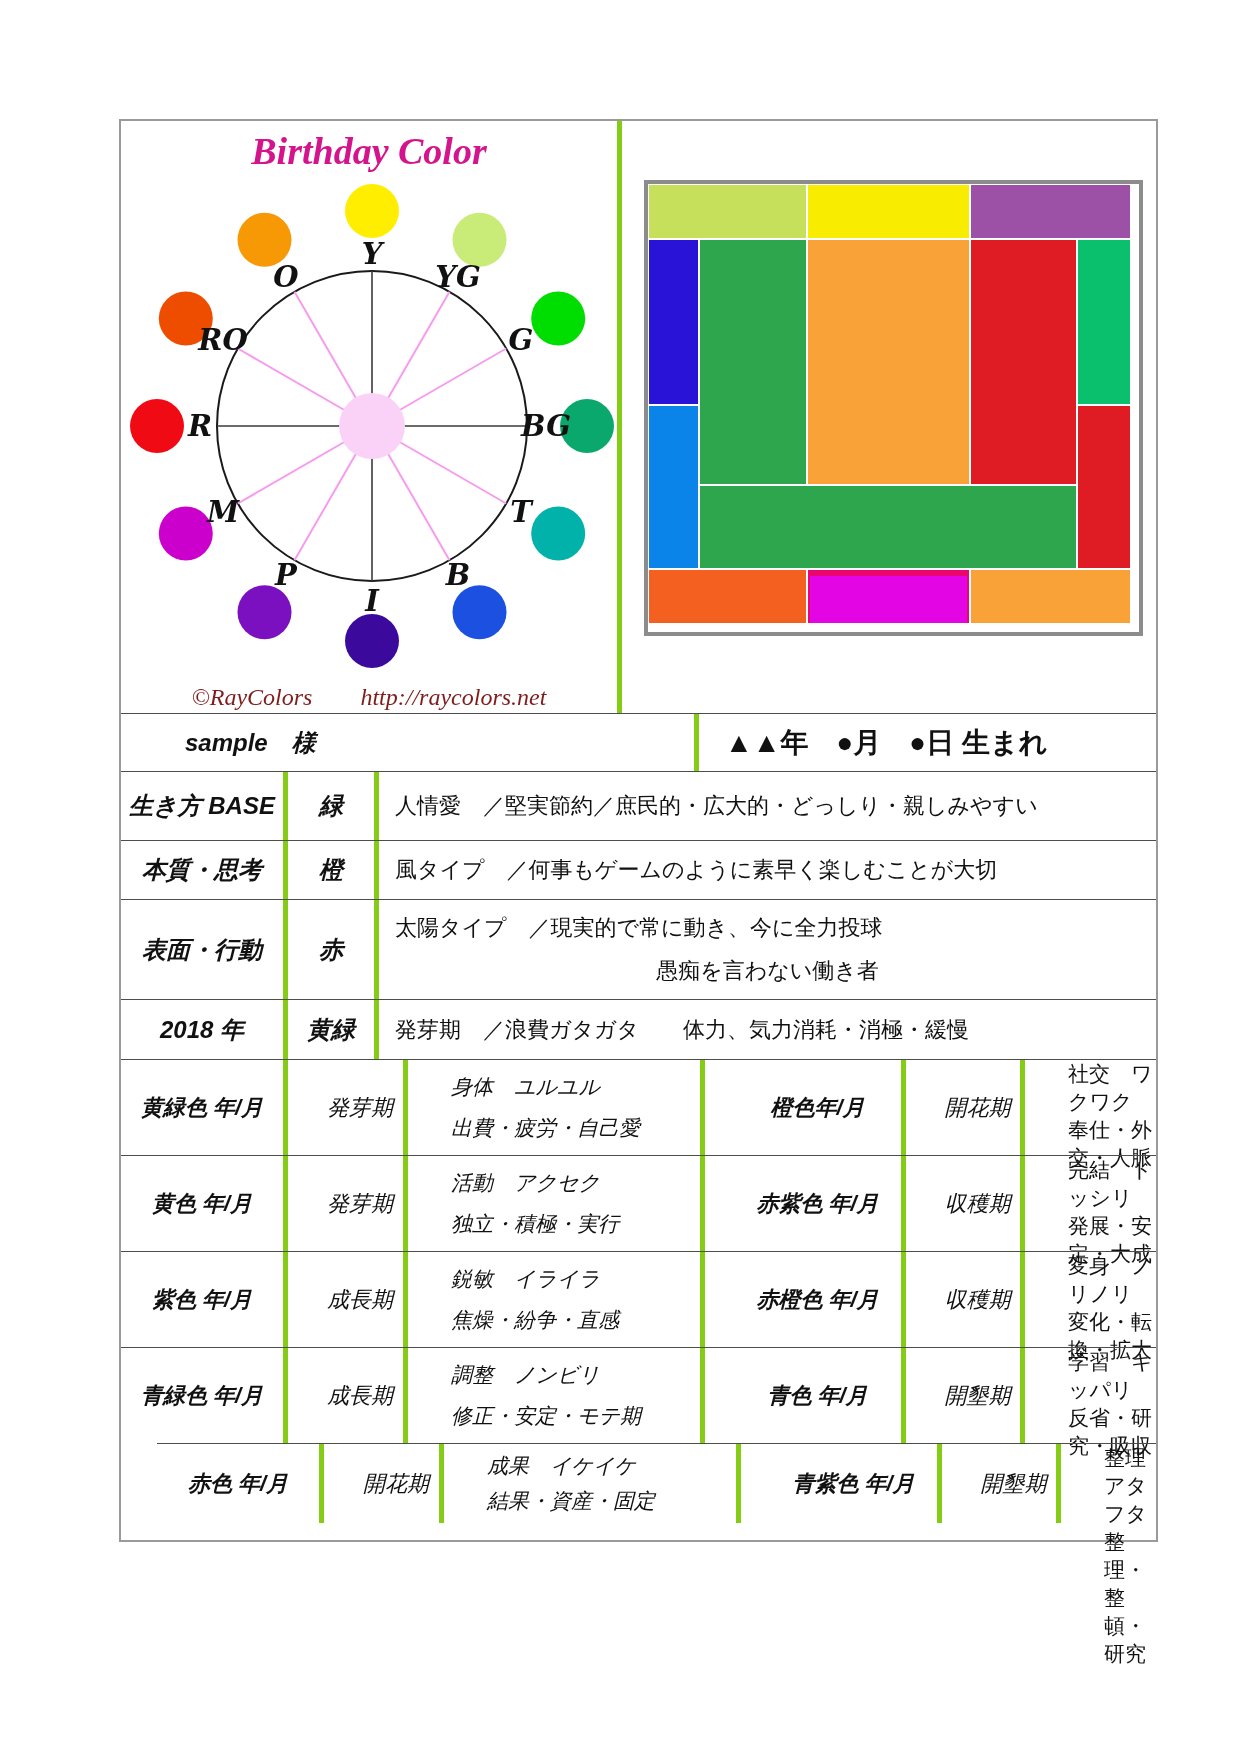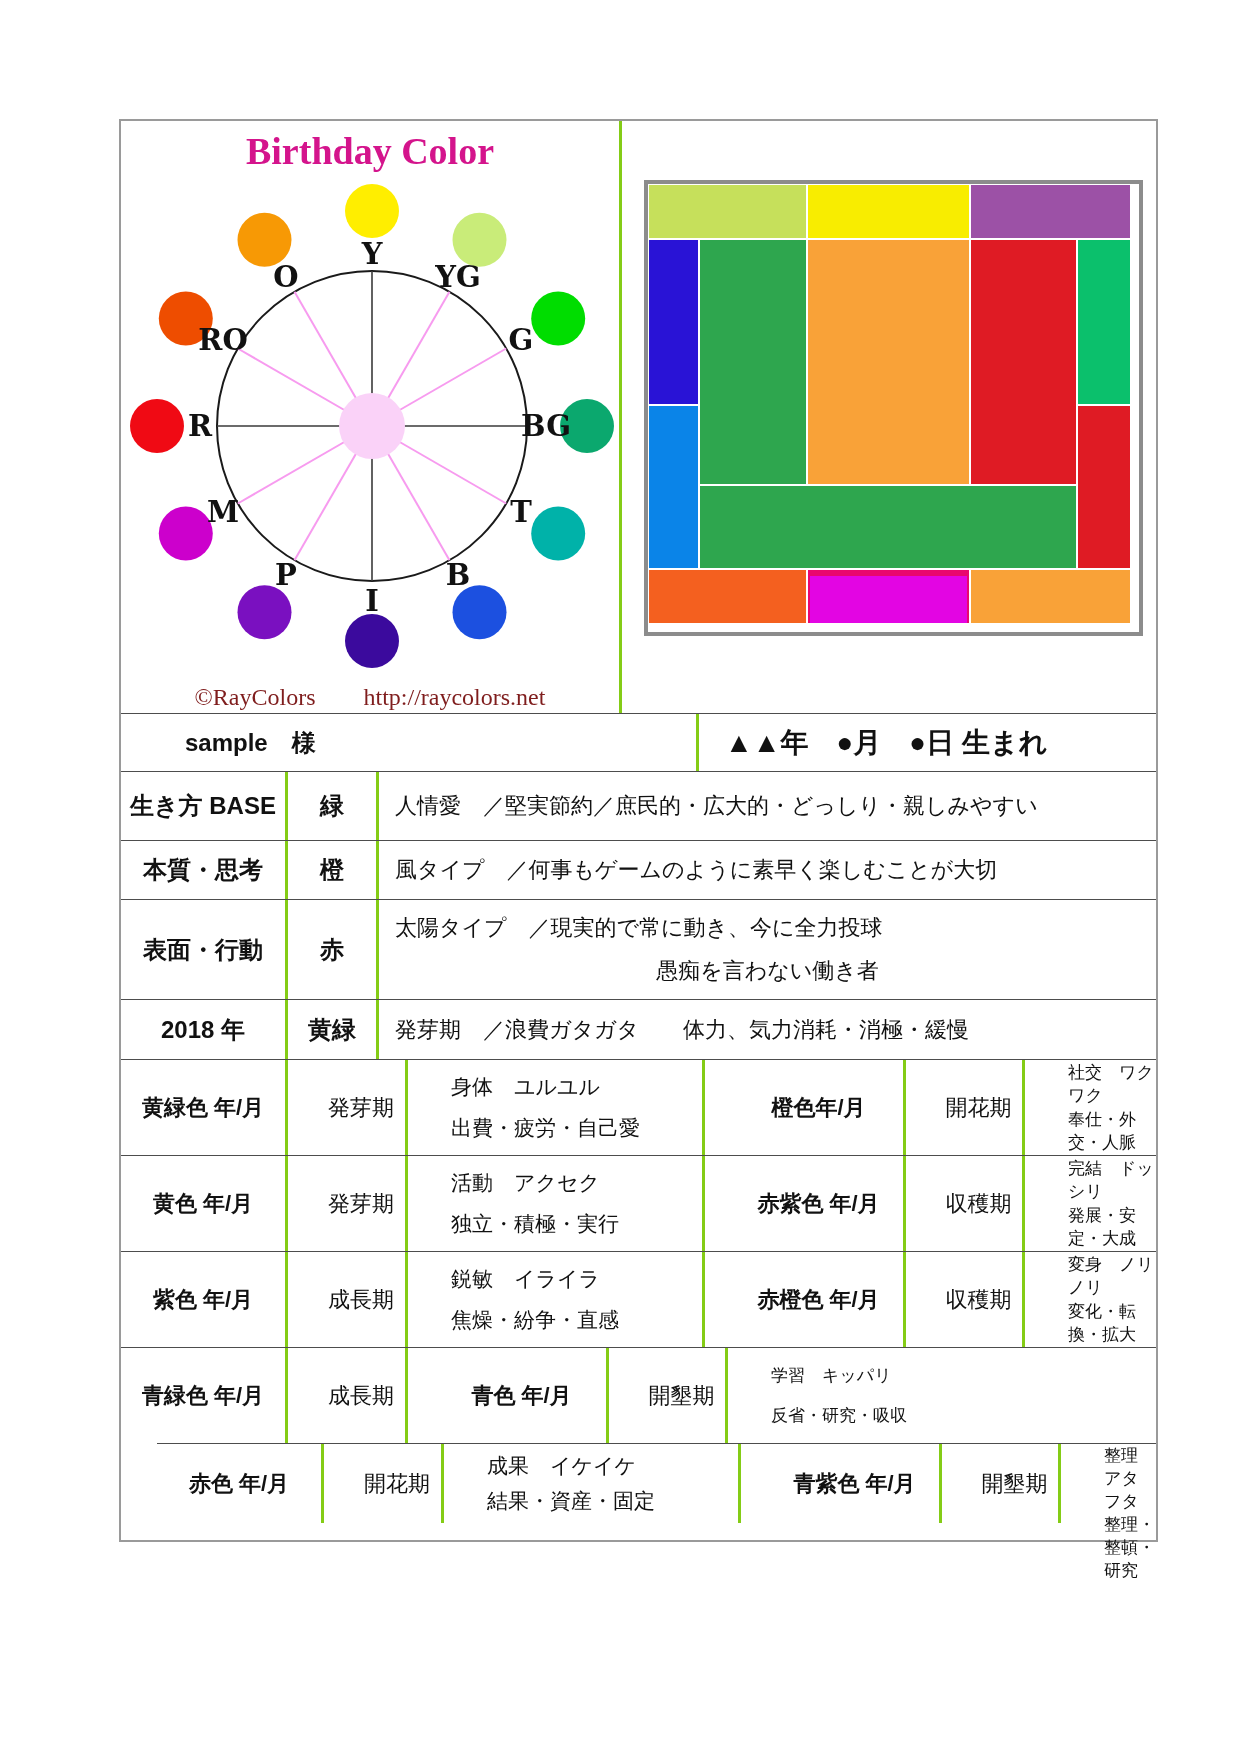--- a/index.html
+++ b/index.html
@@ -3,21 +3,21 @@
 <meta charset="utf-8">
 <style>
   html,body{margin:0;padding:0;background:#ffffff;}
   .page{position:relative;width:1240px;height:1754px;background:#fff;
         font-family:"Liberation Sans", sans-serif;color:#111;}
   .sheet{position:absolute;left:119px;top:119px;width:1035px;height:1419px;
          border:2px solid #9a9a9a;box-sizing:content-box;}
   .row{position:absolute;left:0;right:0;display:flex;box-sizing:border-box;
        border-top:1px solid #4d4d4d;}
   .cell{box-sizing:border-box;height:100%;}
-  .vline{border-right:3px solid #84cc16;}
+  .vline{border-right:5px solid #84cc16;font-style:italic;}
 
   
   .header-row{top:0;height:592px;border-top:none;}
   .hl{position:relative;width:501px;}
   .hr{position:relative;flex:1;}
   .title{position:absolute;left:0;right:0;top:8px;text-align:center;
          font-family:"Liberation Serif", serif;font-weight:bold;font-size:38px;}
   .wheel{position:absolute;left:0;top:0;}
   .ring{fill:none;stroke:#1a1a1a;stroke-width:2;}
   .kspoke{stroke:#3a3a3a;stroke-width:1.6;}
@@ -63,21 +63,21 @@
   .g5{top:1322px;height:80px;margin-left:36px;}
   .g-label{width:167px;display:flex;align-items:center;justify-content:center;
            font-weight:bold;font-size:22px;text-align:center;}
   .g-label2{width:172px;display:flex;align-items:center;justify-content:center;
            font-weight:bold;font-size:22px;text-align:center;}
   .g-period{width:91px;display:flex;align-items:center;justify-content:center;font-size:22px;}
   .g-period2{width:90px;display:flex;align-items:center;justify-content:center;font-size:22px;}
   .g-desc{width:268px;display:flex;flex-direction:column;justify-content:space-evenly;
           padding-left:14px;font-size:21px;}
   .g-desc2{flex:1;display:flex;flex-direction:column;justify-content:space-evenly;
-          padding-left:14px;font-size:17px;}
+          padding-left:14px;font-size:21px;}
 </style>
 </head>
 <body>
 
 <div class="page">
  <div class="sheet">
 
   <div class="row header-row">
     <div class="cell hl vline">
       <div class="title" style="color: rgb(212, 20, 140);">Birthday Color</div>
@@ -223,20 +223,24 @@
     <div class="cell g-period2 vline">収穫期</div>
     <div class="cell g-desc2">
       <div>変身　ノリノリ</div>
       <div>変化・転換・拡大</div>
     </div>
   </div>
 
   <div class="row g-row g4">
     <div class="cell g-label vline">青緑色 年/月</div>
     <div class="cell g-period vline">成長期</div>
+    <div class="cell g-desc vline">
+      <div>調整　ノンビリ</div>
+      <div>修正・安定・モテ期</div>
+    </div>
     <div class="cell g-label2 vline">青色 年/月</div>
     <div class="cell g-period2 vline">開墾期</div>
     <div class="cell g-desc2">
       <div>学習　キッパリ</div>
       <div>反省・研究・吸収</div>
     </div>
   </div>
 
   <div class="row g-row g5">
     <div class="cell g-label vline">赤色 年/月</div>

